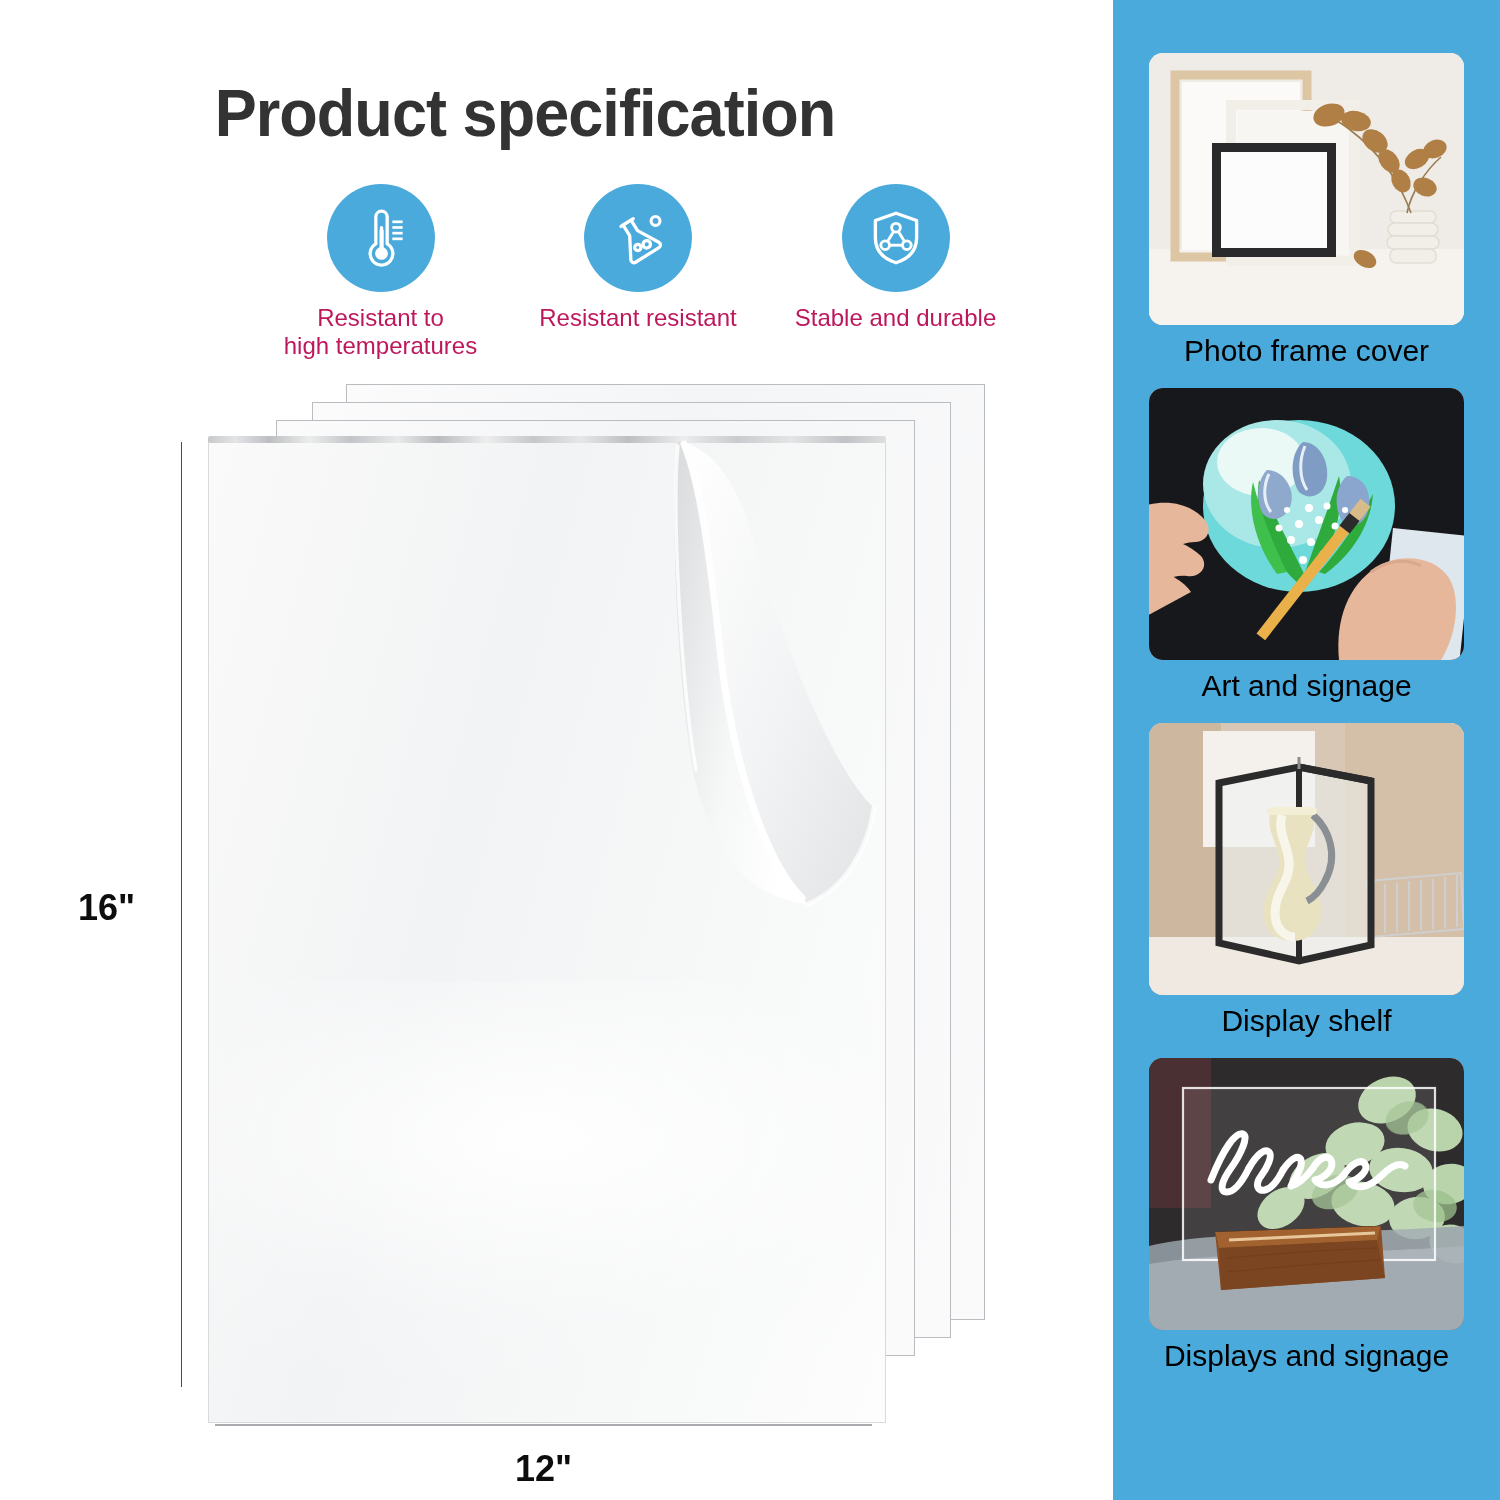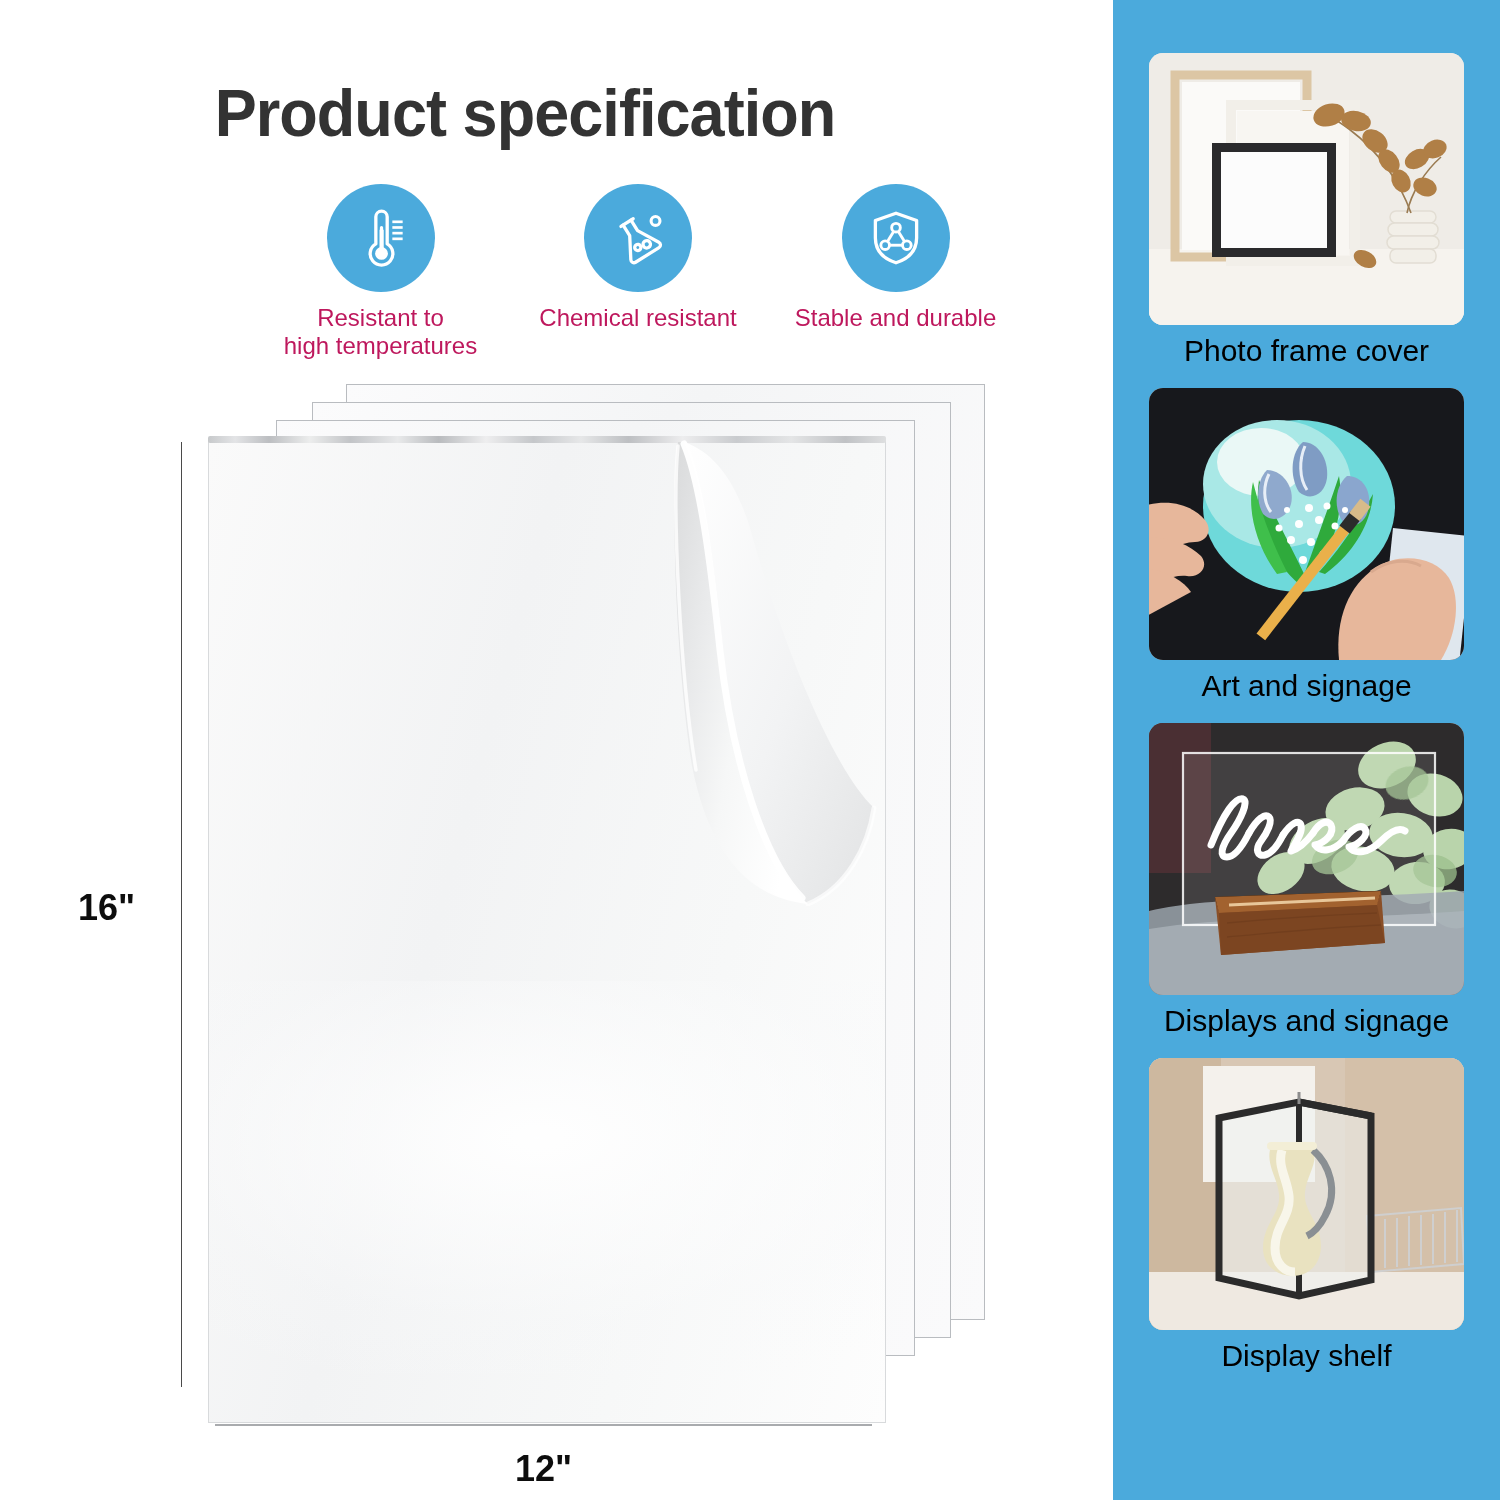--- a/index.html
+++ b/index.html
@@ -165,21 +165,21 @@
           <svg viewBox="0 0 64 64" width="66" height="66" aria-hidden="true">
             <g fill="none" stroke="#ffffff" stroke-width="3.2" stroke-linecap="round" stroke-linejoin="round" transform="rotate(-32 32 34)">
               <path d="M25 14h14"></path>
               <path d="M27.5 14v12L16 46.5A3 3 0 0 0 18.6 51h26.8a3 3 0 0 0 2.6-4.5L36.5 26V14"></path>
               <circle cx="28" cy="40" r="3"></circle>
               <circle cx="37" cy="42" r="3.6"></circle>
             </g>
             <circle cx="49" cy="15.5" r="4.3" fill="none" stroke="#ffffff" stroke-width="3"></circle>
           </svg>
         </div>
-        <div class="feature-label">Chemical resistant</div>
+        <div class="feature-label">Resistant resistant</div>
       </div>
 
       <div class="feature">
         <div class="feature-icon">
           <svg viewBox="0 0 64 64" width="66" height="66" aria-hidden="true">
             <path d="M32 8 L52 15 v17c0 13-9 20.5-20 24-11-3.5-20-11-20-24V15z" fill="none" stroke="#ffffff" stroke-width="3.2" stroke-linejoin="round"></path>
             <g stroke="#ffffff" stroke-width="2.8" fill="none">
               <line x1="32" y1="22" x2="21.5" y2="39"></line>
               <line x1="32" y1="22" x2="42.5" y2="39"></line>
               <line x1="21.5" y1="39" x2="42.5" y2="39"></line>
@@ -339,20 +339,57 @@
             </g>
           </g>
         </svg>
       </div>
       <div class="use-label">Art and signage</div>
     </div>
 
     <div class="use-card">
       <div class="use-photo">
         <svg viewBox="0 0 315 272" preserveAspectRatio="xMidYMid slice" aria-hidden="true">
+          <rect width="315" height="272" fill="#d8c7b4"></rect>
+          <rect x="0" y="0" width="72" height="272" fill="#cdb89f"></rect>
+          <rect x="196" y="0" width="119" height="272" fill="#d4c0a9"></rect>
+          <rect x="54" y="8" width="112" height="116" fill="#f4f1ec"></rect>
+          <rect y="214" width="315" height="58" fill="#efe9e1"></rect>
+
+          <g stroke="#cfcfcf" stroke-width="2" fill="none">
+            <path d="M218 158 L312 150 L315 206 L222 214 Z"></path>
+            <path d="M224 162 L224 210 M236 161 L236 210 M248 160 L248 209 M260 158 L260 208
+                     M272 157 L272 207 M284 156 L284 206 M296 154 L296 205 M308 152 L308 204"></path>
+          </g>
+
+          <g>
+            <path d="M70 60 L150 44 L222 58 L222 222 L150 238 L70 220 Z" fill="#eef2f3" opacity="0.55"></path>
+            <path d="M70 60 L150 44 L222 58 L222 222 L150 238 L70 220 Z" fill="none" stroke="#2b2b2b" stroke-width="7"></path>
+            <line x1="150" y1="44" x2="150" y2="238" stroke="#2b2b2b" stroke-width="6"></line>
+            <path d="M150 44 L222 58" stroke="#2b2b2b" stroke-width="7"></path>
+            <line x1="150" y1="34" x2="150" y2="46" stroke="#8d8d8d" stroke-width="3"></line>
+          </g>
+
+          <g>
+            <path d="M122 88 C 116 106, 128 118, 130 136 C 132 156, 114 166, 114 190
+                     C 114 208, 128 218, 144 218 C 160 218, 172 206, 172 188
+                     C 172 164, 154 154, 156 134 C 158 116, 170 106, 164 88 Z" fill="#e9e2c0"></path>
+            <path d="M133 92 C 128 108, 138 120, 140 138 C 142 158, 126 168, 126 190
+                     C 126 206, 136 214, 146 214" fill="none" stroke="#f8f6ea" stroke-width="9"></path>
+            <path d="M164 92 C 180 106, 190 132, 176 158 C 170 170, 162 176, 158 178" fill="none" stroke="#8a8f93" stroke-width="7"></path>
+            <rect x="118" y="84" width="50" height="8" rx="4" fill="#f3eed6"></rect>
+          </g>
+        </svg>
+      </div>
+      <div class="use-label">Display shelf</div>
+    </div>
+
+    <div class="use-card">
+      <div class="use-photo">
+        <svg viewBox="0 0 315 272" preserveAspectRatio="xMidYMid slice" aria-hidden="true">
           <rect width="315" height="272" fill="#2d2b2c"></rect>
           <rect x="0" y="0" width="62" height="150" fill="#4a2f33"></rect>
 
           <g fill="#b9d4ab">
             <ellipse cx="238" cy="42" rx="30" ry="22" transform="rotate(-24 238 42)"></ellipse>
             <ellipse cx="286" cy="72" rx="28" ry="21" transform="rotate(16 286 72)"></ellipse>
             <ellipse cx="206" cy="86" rx="30" ry="21" transform="rotate(-14 206 86)"></ellipse>
             <ellipse cx="252" cy="112" rx="32" ry="22" transform="rotate(8 252 112)"></ellipse>
             <ellipse cx="300" cy="126" rx="26" ry="20" transform="rotate(-10 300 126)"></ellipse>
             <ellipse cx="168" cy="118" rx="30" ry="20" transform="rotate(-30 168 118)"></ellipse>
@@ -390,51 +427,14 @@
             <g stroke="#6b3a1b" stroke-width="1.4" opacity="0.55" fill="none">
               <path d="M78 200 C 120 196, 180 192, 228 190"></path>
               <path d="M78 214 C 124 210, 182 204, 232 202"></path>
             </g>
           </g>
         </svg>
       </div>
       <div class="use-label">Displays and signage</div>
     </div>
 
-    <div class="use-card">
-      <div class="use-photo">
-        <svg viewBox="0 0 315 272" preserveAspectRatio="xMidYMid slice" aria-hidden="true">
-          <rect width="315" height="272" fill="#d8c7b4"></rect>
-          <rect x="0" y="0" width="72" height="272" fill="#cdb89f"></rect>
-          <rect x="196" y="0" width="119" height="272" fill="#d4c0a9"></rect>
-          <rect x="54" y="8" width="112" height="116" fill="#f4f1ec"></rect>
-          <rect y="214" width="315" height="58" fill="#efe9e1"></rect>
-
-          <g stroke="#cfcfcf" stroke-width="2" fill="none">
-            <path d="M218 158 L312 150 L315 206 L222 214 Z"></path>
-            <path d="M224 162 L224 210 M236 161 L236 210 M248 160 L248 209 M260 158 L260 208
-                     M272 157 L272 207 M284 156 L284 206 M296 154 L296 205 M308 152 L308 204"></path>
-          </g>
-
-          <g>
-            <path d="M70 60 L150 44 L222 58 L222 222 L150 238 L70 220 Z" fill="#eef2f3" opacity="0.55"></path>
-            <path d="M70 60 L150 44 L222 58 L222 222 L150 238 L70 220 Z" fill="none" stroke="#2b2b2b" stroke-width="7"></path>
-            <line x1="150" y1="44" x2="150" y2="238" stroke="#2b2b2b" stroke-width="6"></line>
-            <path d="M150 44 L222 58" stroke="#2b2b2b" stroke-width="7"></path>
-            <line x1="150" y1="34" x2="150" y2="46" stroke="#8d8d8d" stroke-width="3"></line>
-          </g>
-
-          <g>
-            <path d="M122 88 C 116 106, 128 118, 130 136 C 132 156, 114 166, 114 190
-                     C 114 208, 128 218, 144 218 C 160 218, 172 206, 172 188
-                     C 172 164, 154 154, 156 134 C 158 116, 170 106, 164 88 Z" fill="#e9e2c0"></path>
-            <path d="M133 92 C 128 108, 138 120, 140 138 C 142 158, 126 168, 126 190
-                     C 126 206, 136 214, 146 214" fill="none" stroke="#f8f6ea" stroke-width="9"></path>
-            <path d="M164 92 C 180 106, 190 132, 176 158 C 170 170, 162 176, 158 178" fill="none" stroke="#8a8f93" stroke-width="7"></path>
-            <rect x="118" y="84" width="50" height="8" rx="4" fill="#f3eed6"></rect>
-          </g>
-        </svg>
-      </div>
-      <div class="use-label">Display shelf</div>
-    </div>
-
   </div>
 </div>
 
 </body></html>

